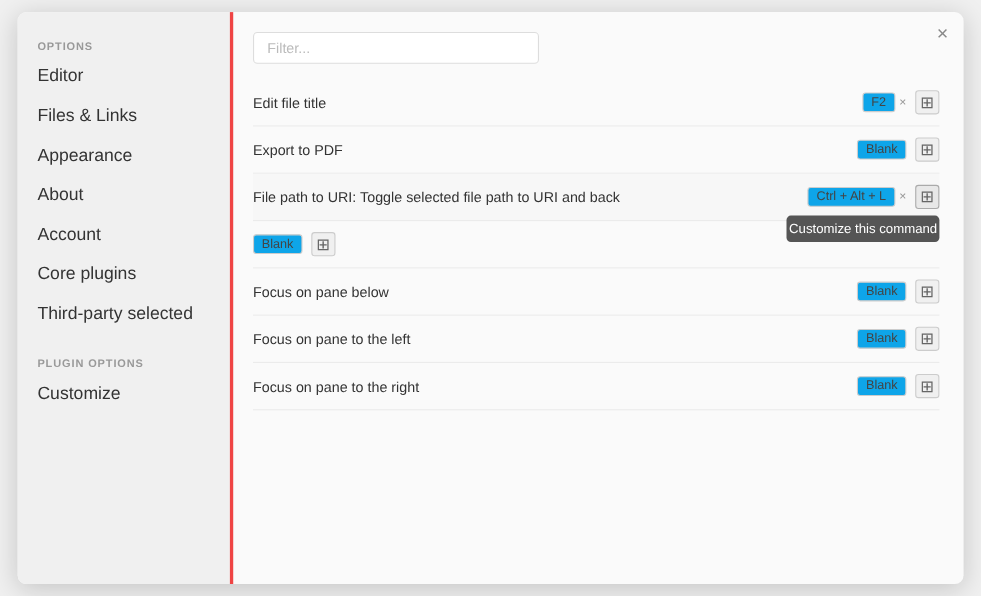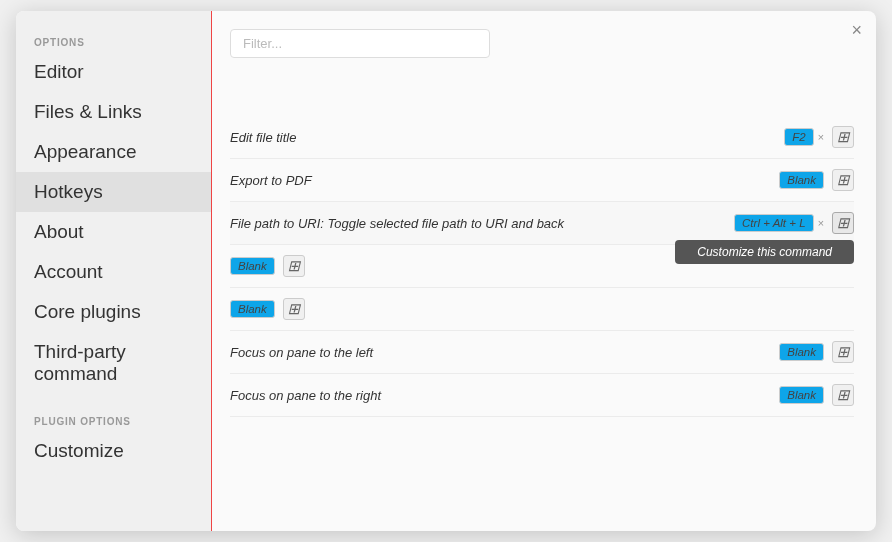--- a/index.html
+++ b/index.html
@@ -35,54 +35,53 @@
       z-index: 10;
       line-height: 1;
     }
 
     
     .sidebar {
       width: 196px;
       min-width: 196px;
       background: #f0f0f0;
       padding: 16px 0;
-      border-right: 1px solid #ef4444;
+      border-right: 3px solid #ef4444;
       overflow-y: auto;
       display: flex;
       flex-direction: column;
     }
     .sidebar-section-label {
       font-size: 10px;
       font-weight: 600;
       color: #999;
       letter-spacing: 0.08em;
       padding: 10px 18px 4px 18px;
       text-transform: uppercase;
     }
     .sidebar-item {
       padding: 9px 18px;
-      font-size: 19px;
+      font-size: 16px;
       color: #333;
       cursor: pointer;
       border-radius: 0;
       user-select: none;
     }
     .sidebar-item.active {
       background: #e0e0e0;
       font-weight: 500;
     }
 
     
     .main-content {
       flex: 1;
       display: flex;
       flex-direction: column;
       overflow: hidden;
       padding: 18px 18px 0 18px;
-      gap: 44px;
     }
     .filter-input {
       width: 260px;
       padding: 6px 12px;
       border: 1px solid #ddd;
       border-radius: 4px;
       font-size: 13px;
       color: #666;
       background: #fff;
       margin-bottom: 14px;
@@ -97,21 +96,20 @@
     }
     .hotkey-list::-webkit-scrollbar { width: 6px; }
     .hotkey-list::-webkit-scrollbar-thumb { background: #ccc; border-radius: 3px; }
 
     .hotkey-row {
       display: flex;
       align-items: center;
       padding: 10px 0;
       border-bottom: 1px solid #ebebeb;
       position: relative;
-      font-style: italic;
     }
     .hotkey-label {
       flex: 1;
       font-size: 13px;
       color: #333;
       padding-right: 12px;
     }
     .hotkey-keys {
       display: flex;
       align-items: center;
@@ -155,21 +153,21 @@
     .tooltip-container {
       position: relative;
     }
     .tooltip {
       position: absolute;
       top: 28px;
       right: 0;
       background: #555;
       color: #fff;
       font-size: 12px;
-      padding: 5px 22px;
+      padding: 5px 2px;
       border-radius: 4px;
       white-space: nowrap;
       z-index: 100;
       pointer-events: none;
     }
 
     .hotkey-row.highlighted {
       background: #f7f7f7;
     }
   </style>
@@ -178,25 +176,24 @@
 
 <div class="modal">
   <button class="close-btn">×</button>
 
   <div class="sidebar">
     <div class="sidebar-section-label">OPTIONS</div>
 
     <div class="sidebar-item">Editor</div>
     <div class="sidebar-item">Files &amp; Links</div>
     <div class="sidebar-item">Appearance</div>
-    <div class="sidebar-item active">Hotkeys</div>
     <div class="sidebar-item">About</div>
     <div class="sidebar-item">Account</div>
     <div class="sidebar-item">Core plugins</div>
-    <div class="sidebar-item">Third-party command</div>
+    <div class="sidebar-item">Third-party selected</div>
 
     <div class="sidebar-section-label" style="margin-top:12px;">PLUGIN OPTIONS</div>
     <div class="sidebar-item">Customize</div>
   </div>
 
   <div class="main-content">
     <input class="filter-input" type="text" placeholder="Filter..." style="">
 
     <div class="hotkey-list">
 
@@ -230,20 +227,21 @@
       </div>
 
       <div class="hotkey-row">
         <div class="hotkey-keys">
           <span class="key-badge">Blank</span>
         </div>
         <div class="add-btn">⊞</div>
       </div>
 
       <div class="hotkey-row">
+        <span class="hotkey-label">Focus on pane below</span>
         <div class="hotkey-keys">
           <span class="key-badge">Blank</span>
         </div>
         <div class="add-btn">⊞</div>
       </div>
 
       <div class="hotkey-row">
         <span class="hotkey-label">Focus on pane to the left</span>
         <div class="hotkey-keys">
           <span class="key-badge">Blank</span>

